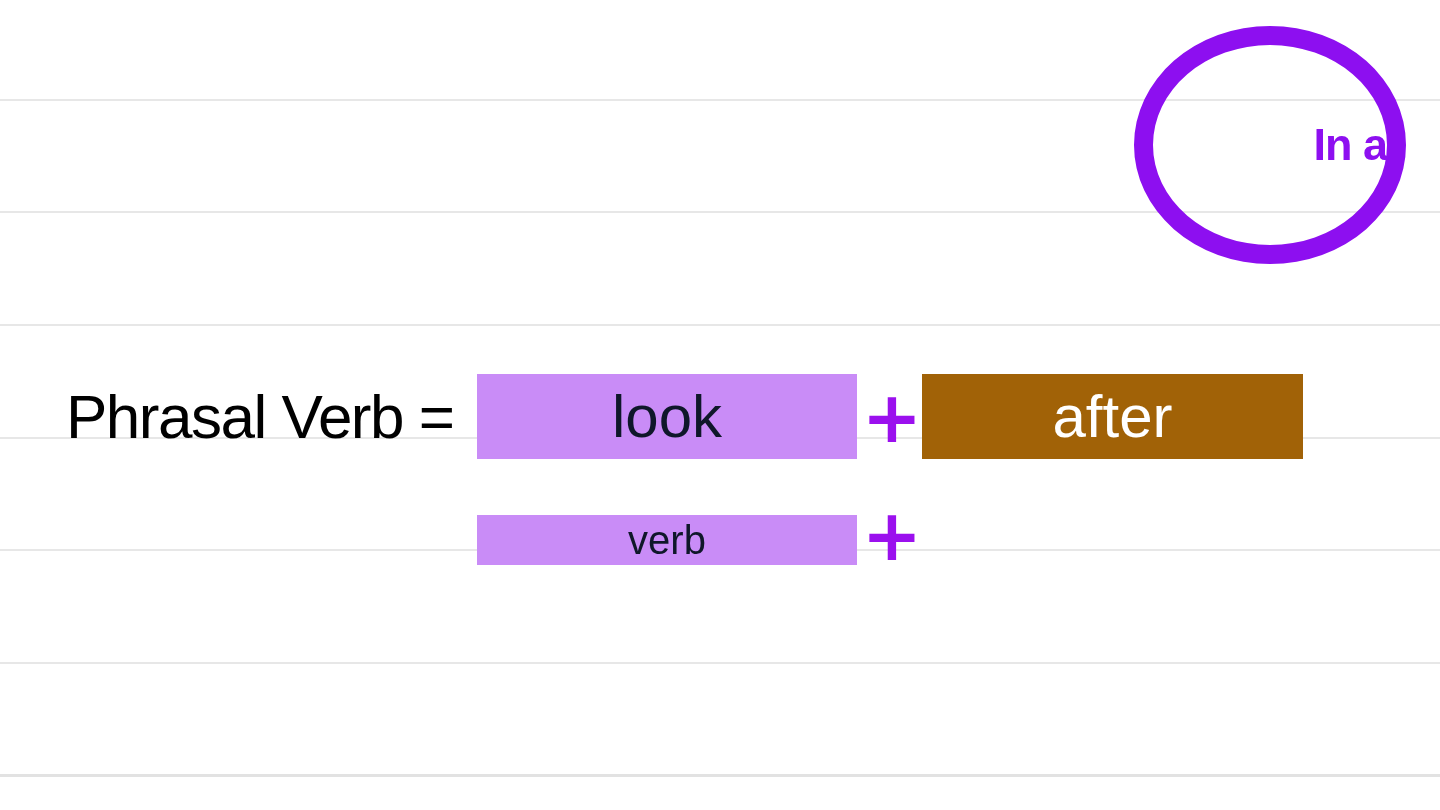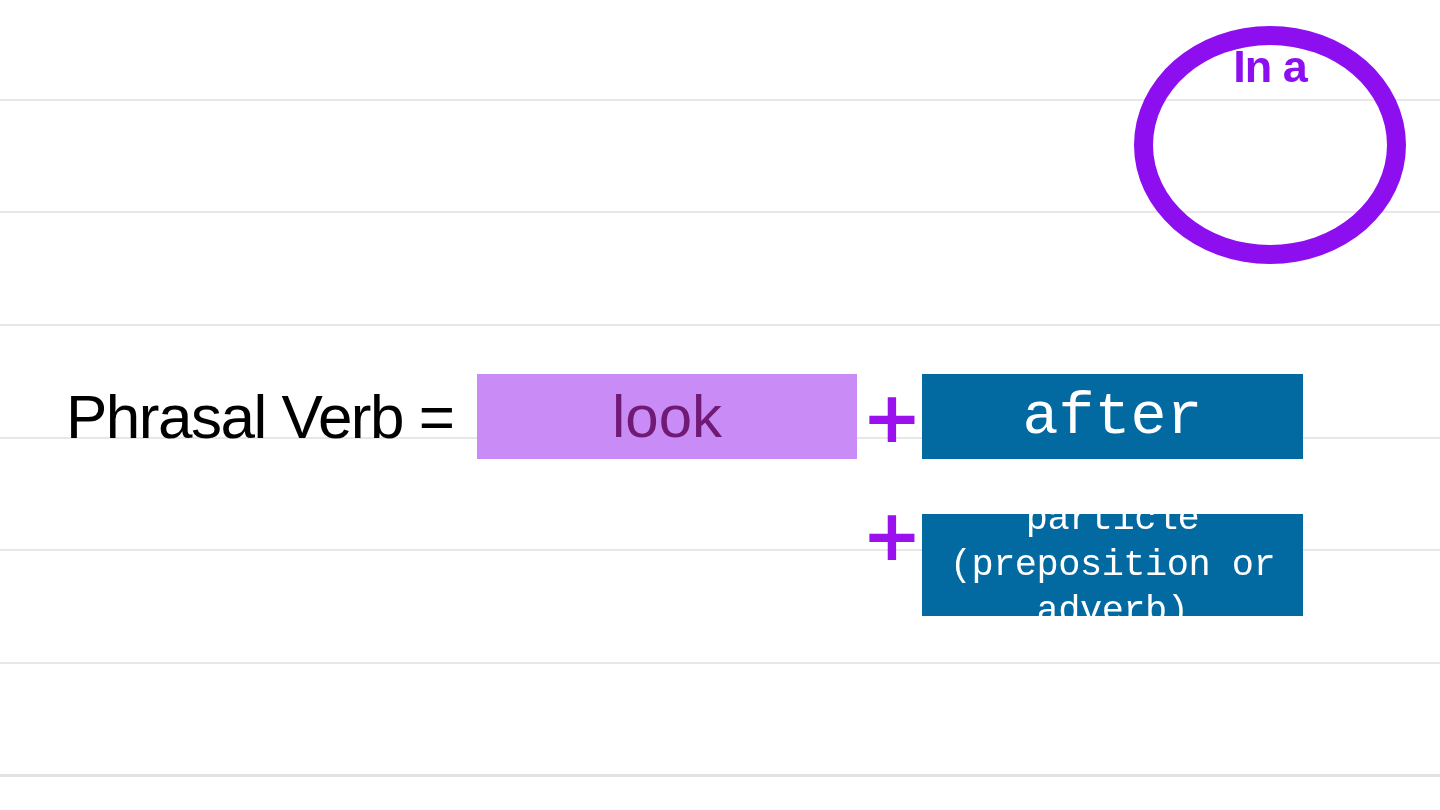--- a/index.html
+++ b/index.html
@@ -31,22 +31,22 @@
   .badge {
     position: absolute;
     left: 1134px;
     top: 26px;
     width: 272px;
     height: 238px;
     box-sizing: border-box;
     border: 19px solid #8d0ff0;
     border-radius: 50%;
     display: flex;
-    flex-direction: row;
-    align-items: flex-start;
+    flex-direction: column;
+    align-items: flex-end;
     justify-content: center;
     z-index: 2;
   }
   .badge-line {
     font-size: 45px;
     font-weight: 700;
     line-height: 44px;
     letter-spacing: -1px;
     color: #8d0ff0;
     white-space: nowrap;
@@ -69,22 +69,22 @@
   .box {
     position: absolute;
     display: flex;
     flex-direction: column;
     align-items: center;
     justify-content: center;
     text-align: center;
     z-index: 2;
     box-sizing: border-box;
   }
-  .box.purple { background: #c98cf7; color: #701a75; }
-  .box.black  { background: #0369a1; color: #ffffff; font-family: Liberation Mono, monospace; }
+  .box.purple { background: #c98cf7; color: #0f172a; }
+  .box.black  { background: #a16207; color: #ffffff; }
 
   .box-look     { left: 477px; top: 374px; width: 380px; height: 85px; font-size: 60px; }
   .box-after    { left: 922px; top: 374px; width: 381px; height: 85px; font-size: 60px; }
   .box-verb     { left: 477px; top: 515px; width: 380px; height: 50px; font-size: 40px; }
   .box-particle { left: 922px; top: 514px; width: 381px; height: 102px; font-size: 37px; line-height: 46px; letter-spacing: -0.5px; }
 
   
   .plus {
     position: absolute;
     width: 60px;
@@ -120,19 +120,18 @@
   <div class="eq-label">Phrasal Verb =</div>
 
   <div class="box purple box-look">
     <span>look</span>
   </div>
   <div class="plus plus-1">+</div>
   <div class="box black box-after">
     <span>after</span>
   </div>
 
+  <div class="box purple box-verb">
+    <span>verb</span>
+  </div>
   <div class="plus plus-2">+</div>
-  <div class="box black box-particle">
-    <span>particle</span>
-    <span>(preposition or adverb)</span>
-  </div>
 
 </div>
 
 </body></html>

